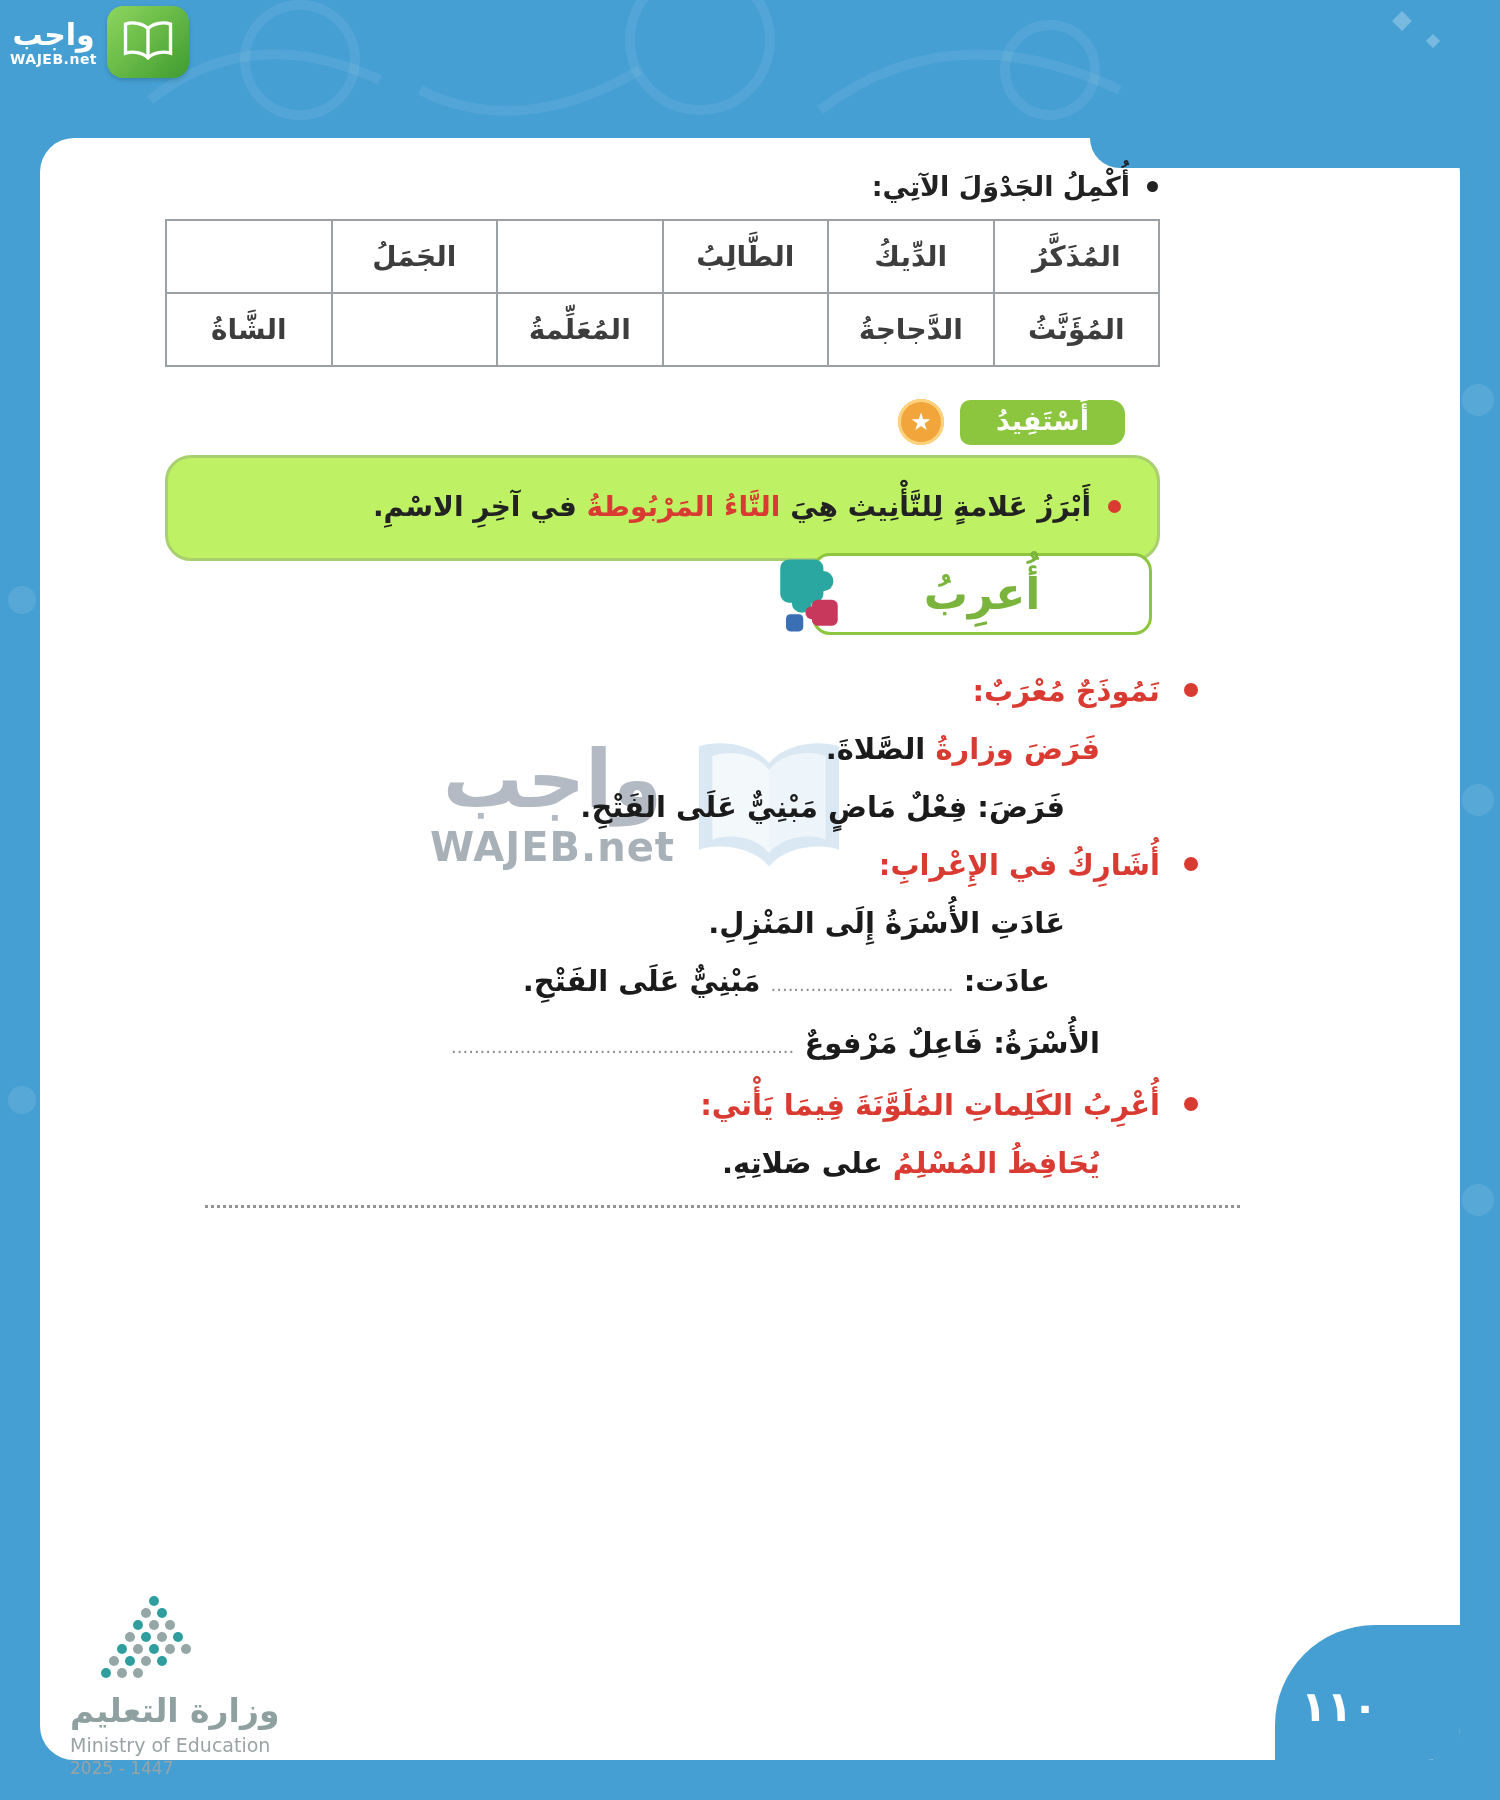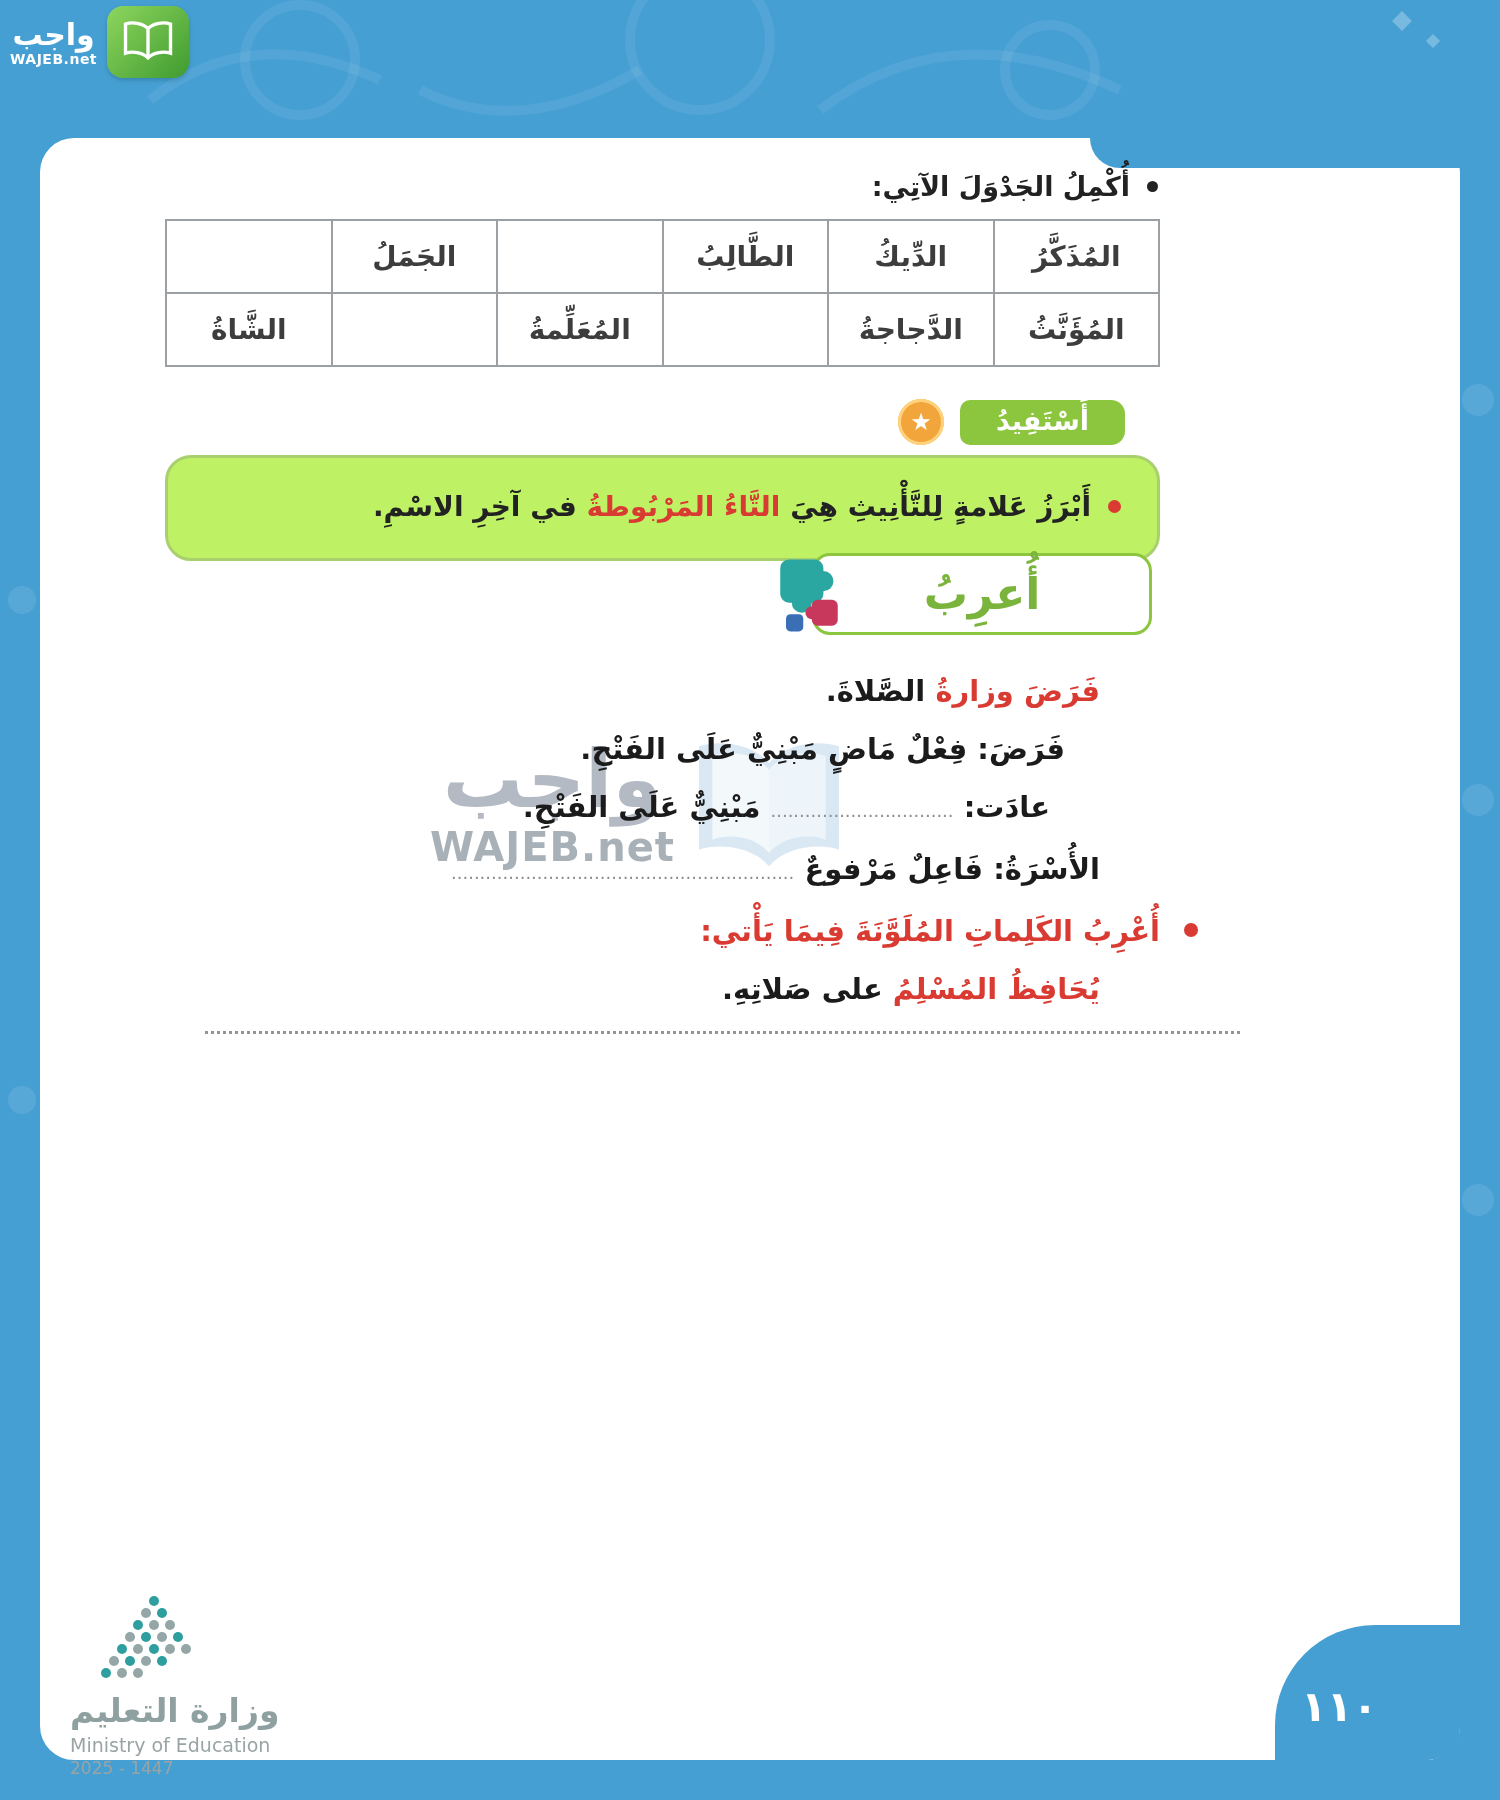--- a/index.html
+++ b/index.html
@@ -211,27 +211,36 @@
           <circle cx="42" cy="23" r="7" fill="#2aa7a0"></circle>
           <circle cx="27" cy="38" r="7" fill="#2aa7a0"></circle>
           <rect x="34" y="36" width="18" height="18" rx="4" fill="#c8375c"></rect>
           <circle cx="34" cy="45" r="4.5" fill="#c8375c"></circle>
           <rect x="16" y="46" width="12" height="12" rx="3" fill="#3b6fb5"></rect>
         </svg>
       </div>
     </div>
 
     <div class="list">
+      <div class="line head">
+        <span class="red">نَمُوذَجٌ مُعْرَبٌ:</span>
+      </div>
       <div class="line ind-b">
         <span class="red">فَرَضَ وزارةُ</span><span> الصَّلاةَ.</span>
       </div>
       <div class="line ind-c">
         <span>فَرَضَ: فِعْلٌ مَاضٍ مَبْنِيٌّ عَلَى الفَتْحِ.</span>
       </div>
 
+      <div class="line head">
+        <span class="red">أُشَارِكُ في الإِعْرابِ:</span>
+      </div>
+      <div class="line ind-c">
+        <span>عَادَتِ الأُسْرَةُ إِلَى المَنْزِلِ.</span>
+      </div>
       <div class="line ind-d">
         <span>عادَت:</span>
         <span class="dots">................................</span>
         <span>مَبْنِيٌّ عَلَى الفَتْحِ.</span>
       </div>
       <div class="line ind-b">
         <span>الأُسْرَةُ:</span>
         <span>فَاعِلٌ مَرْفوعٌ</span>
         <span class="dots">............................................................</span>
       </div>

